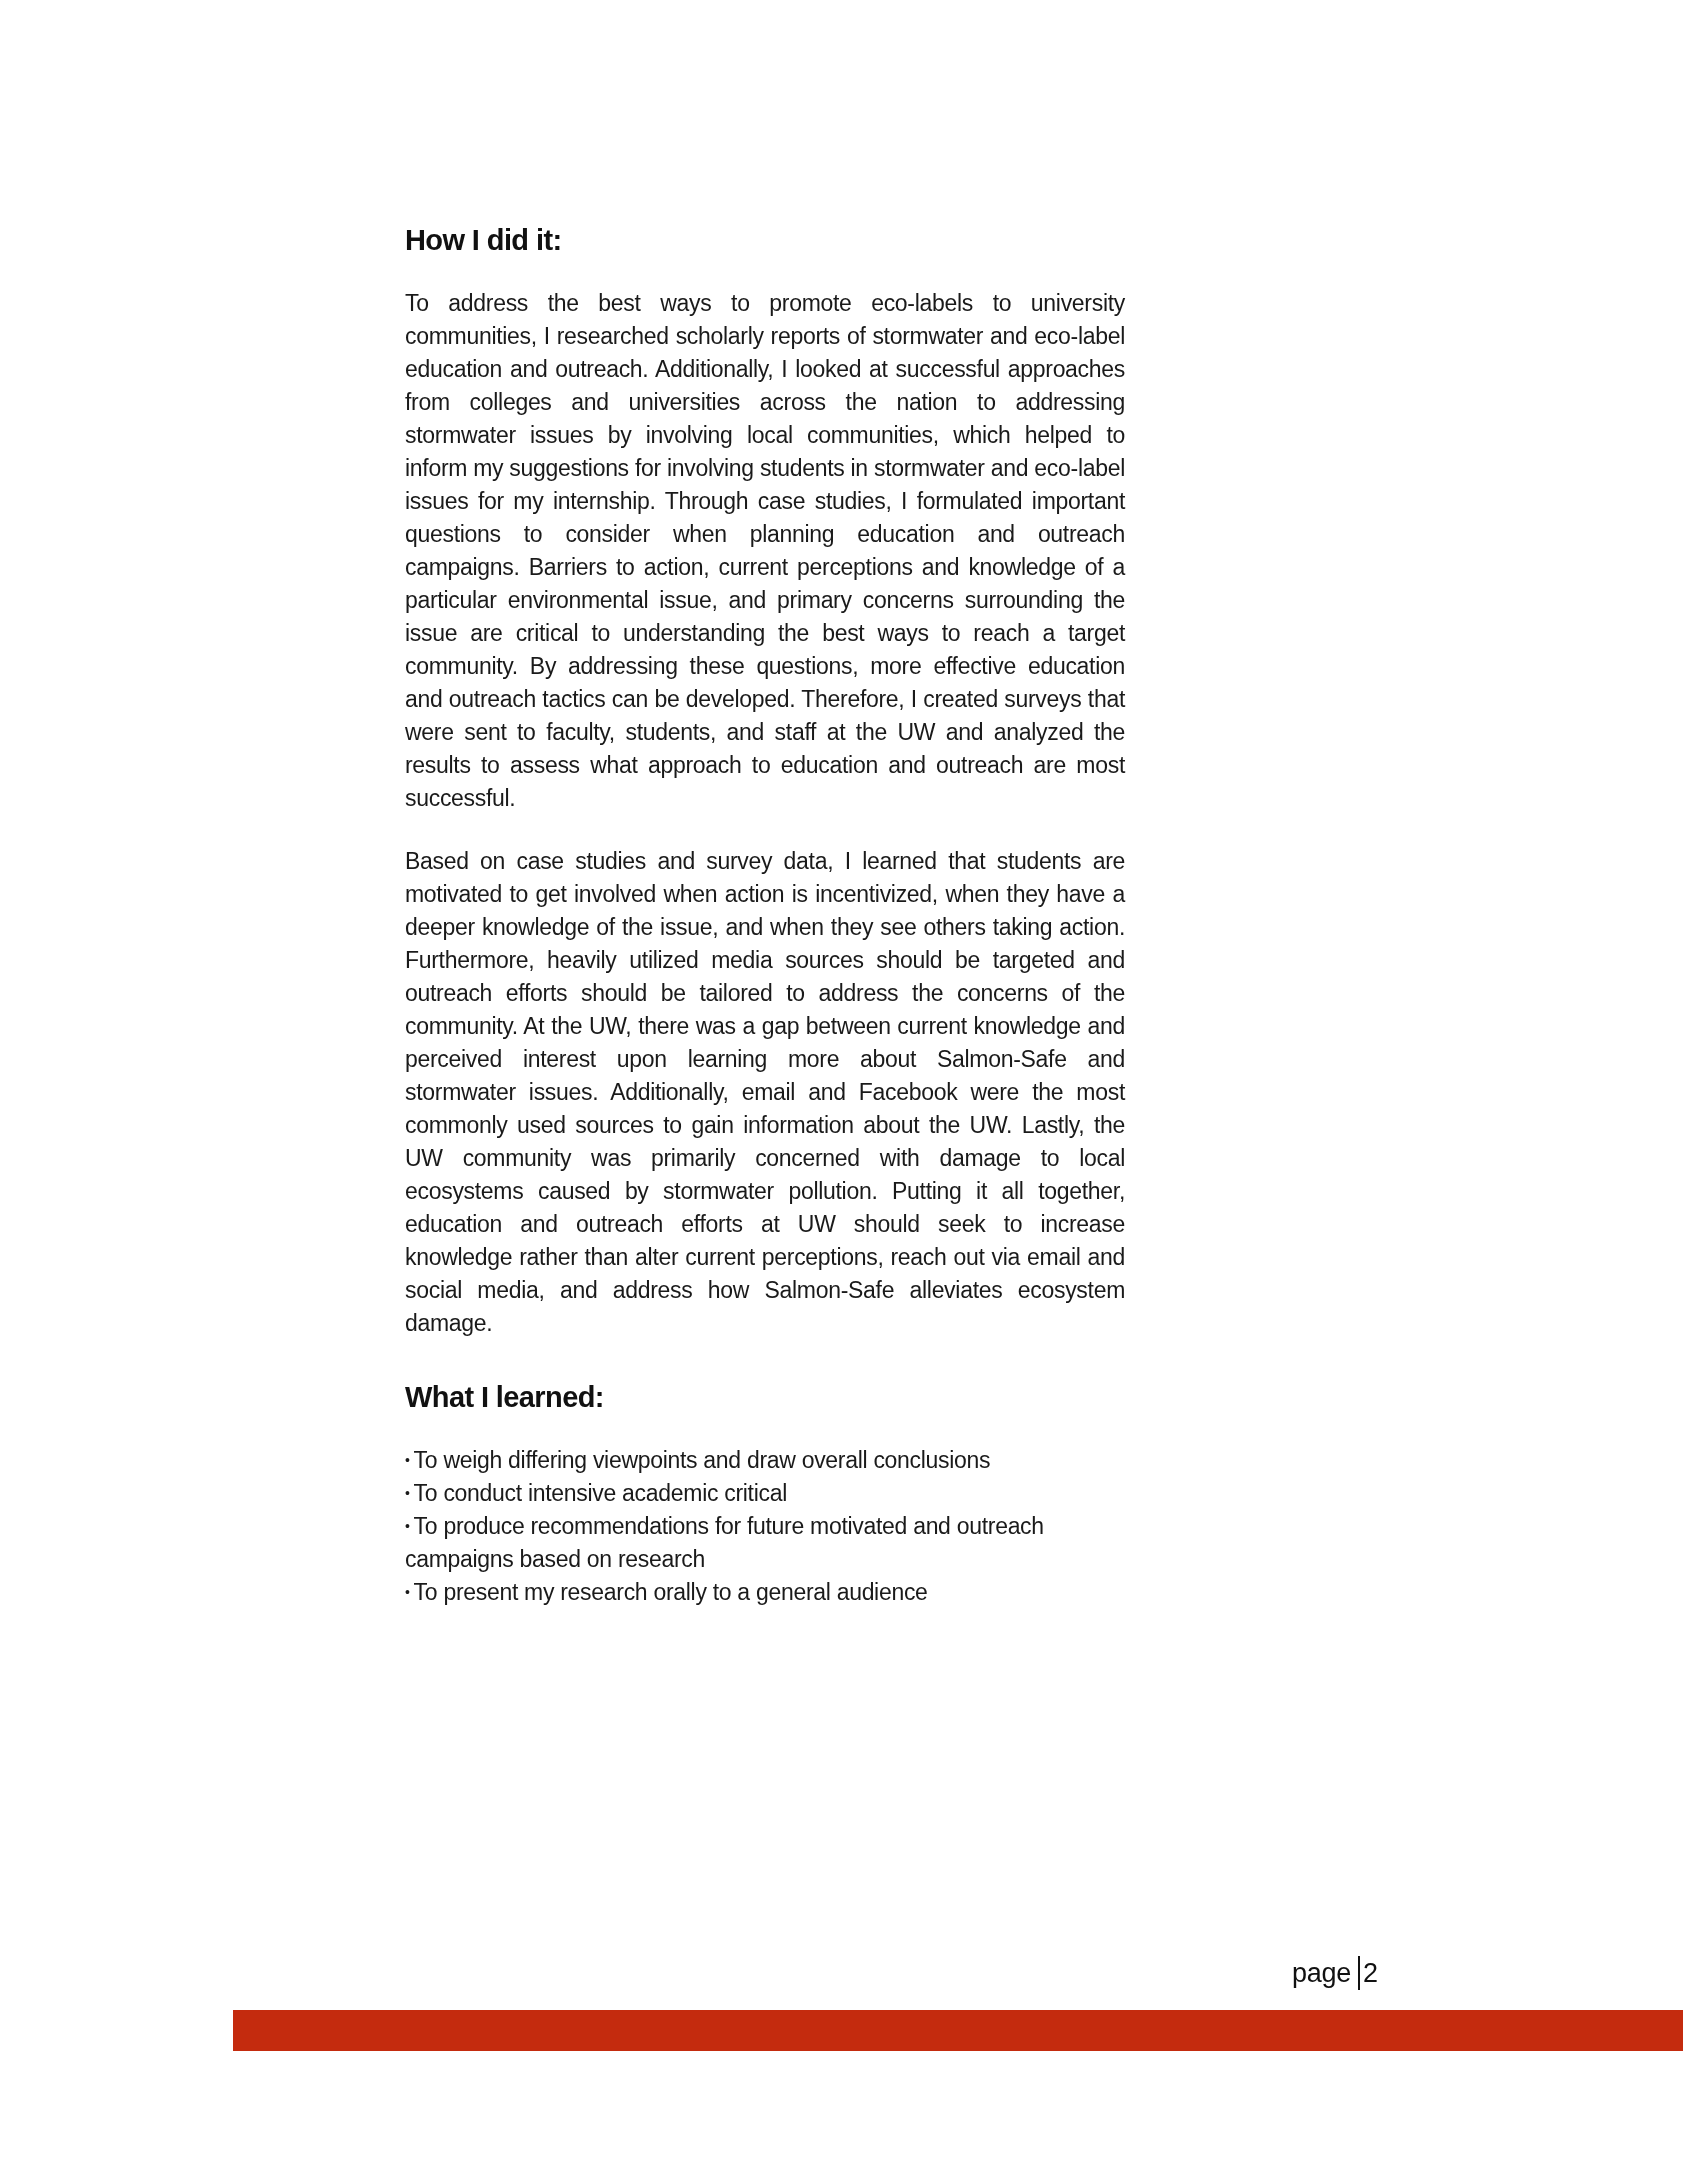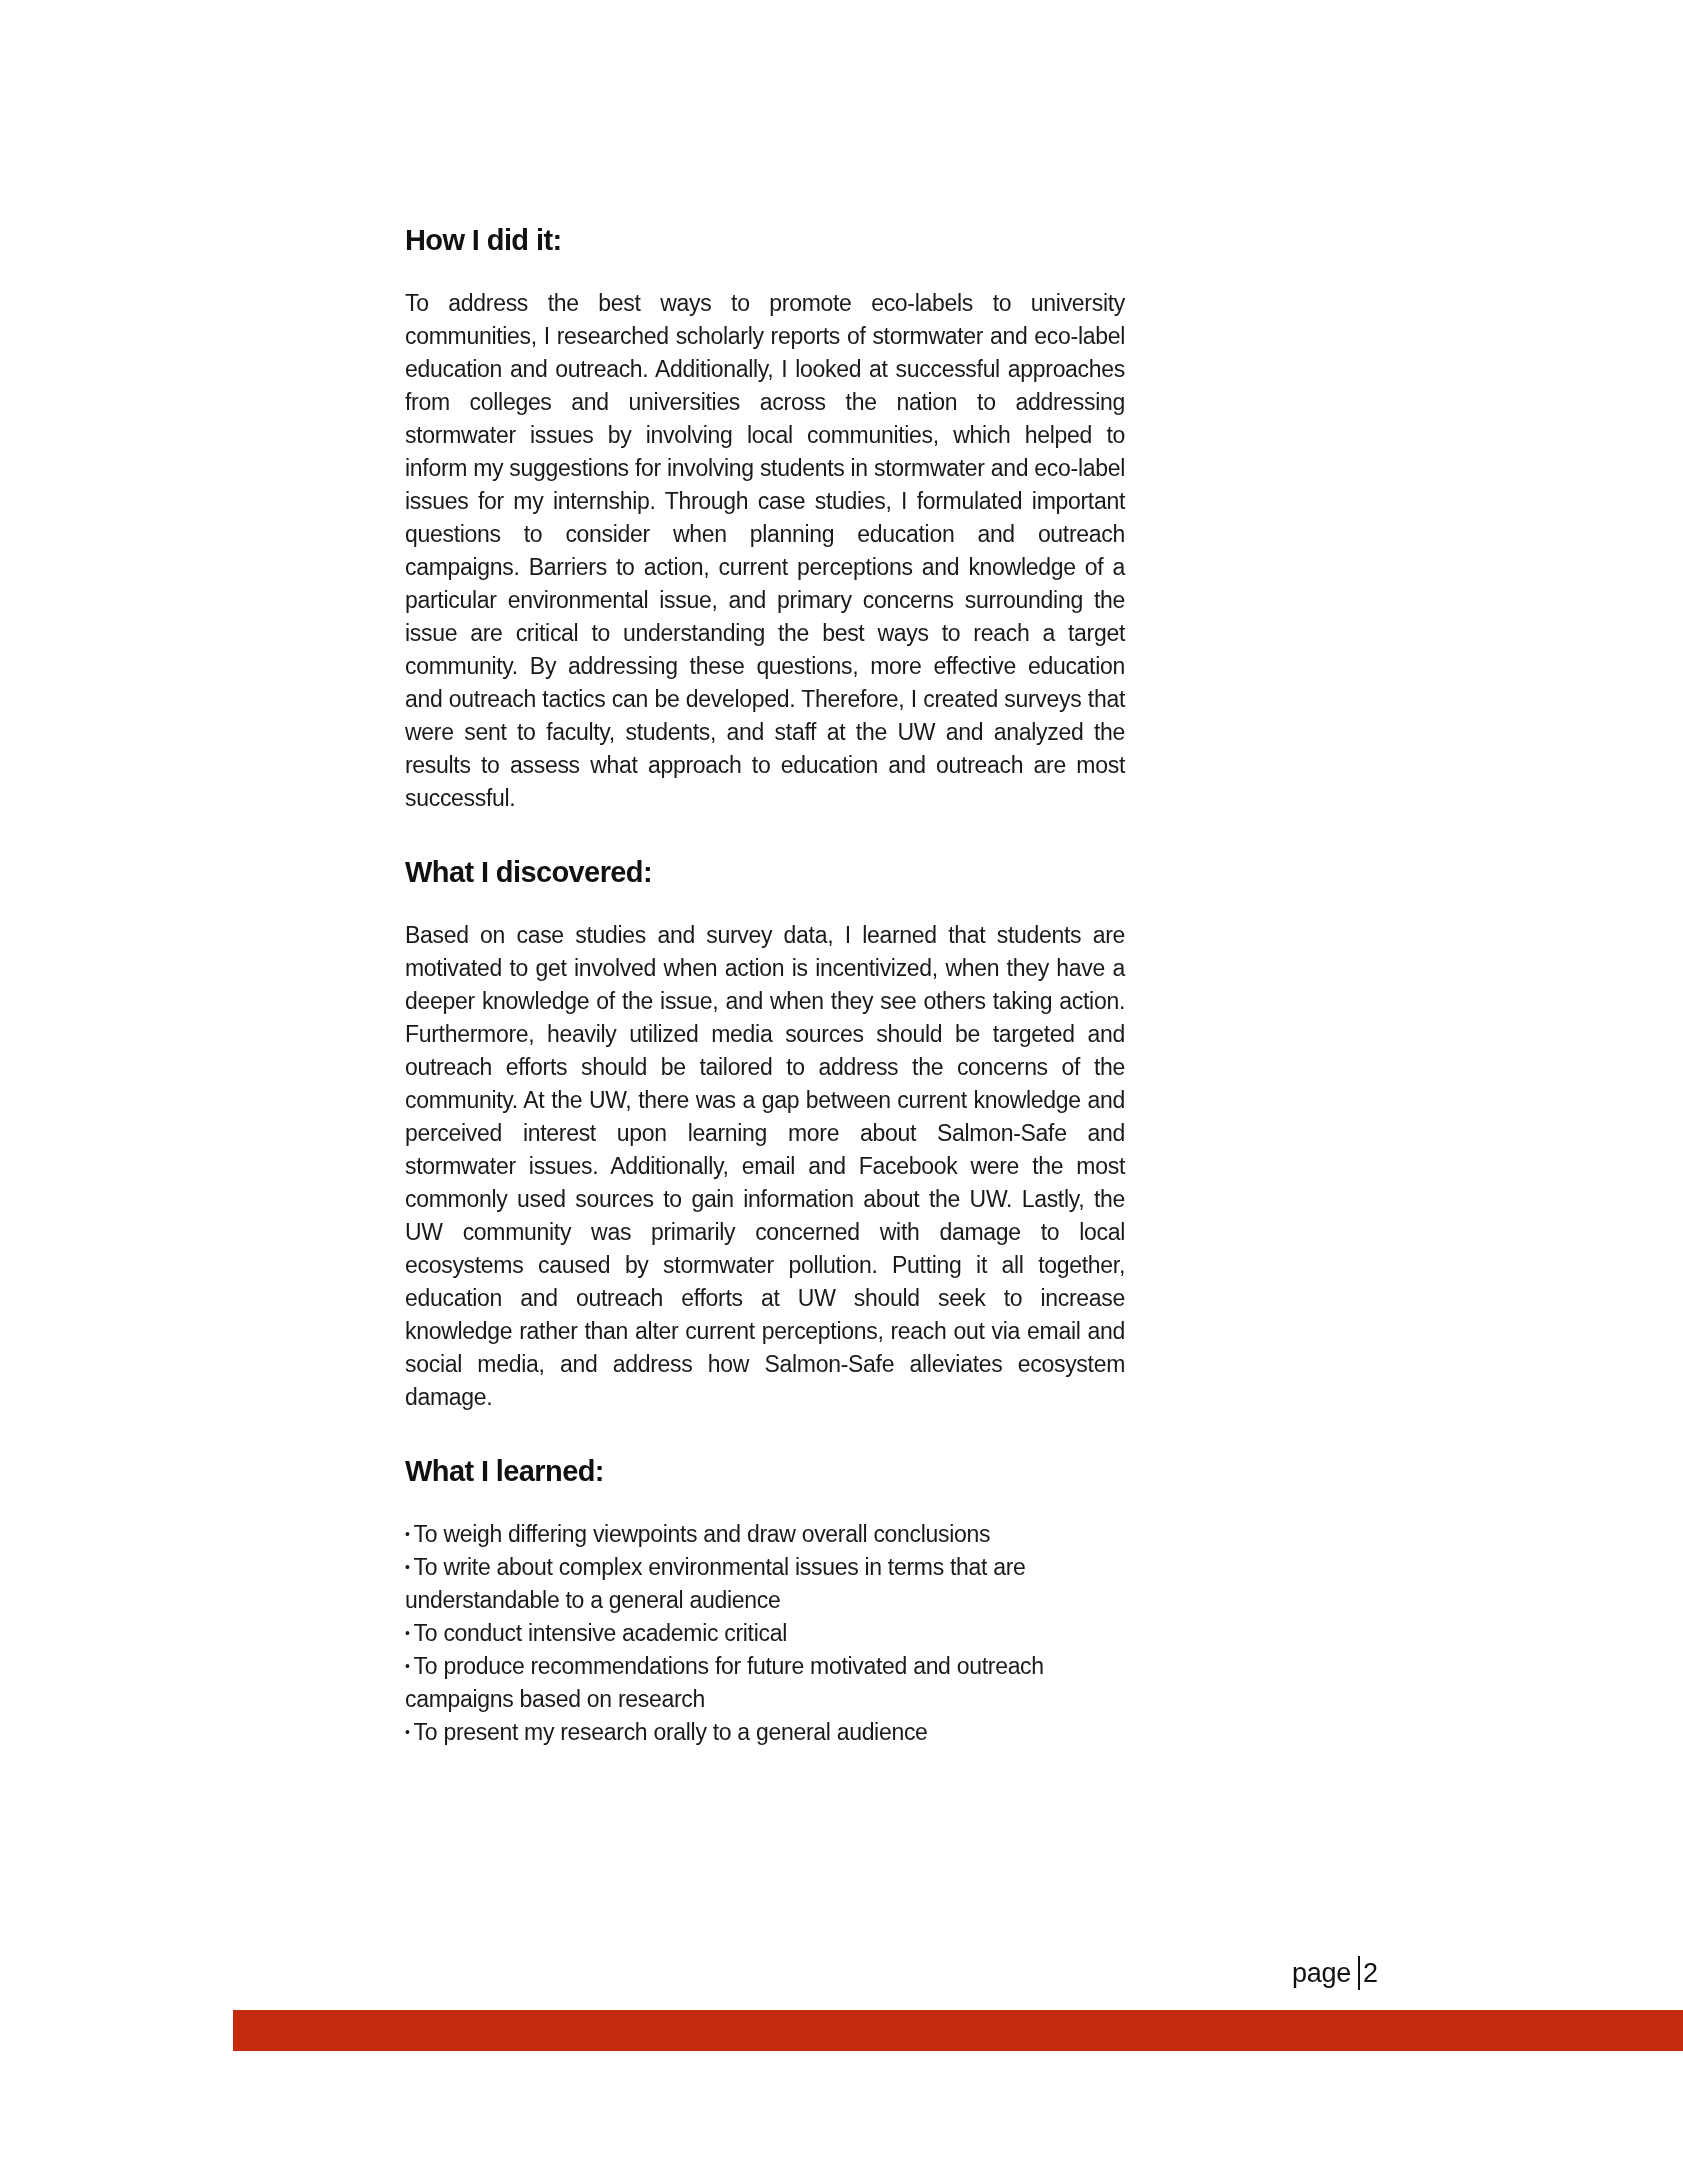--- a/index.html
+++ b/index.html
@@ -18,27 +18,25 @@
     .page-number { position: absolute; left: 1292px; top: 1956px; font-size: 27px; color: #111; letter-spacing: -0.3px; }
     .page-sep { display: inline-block; width: 2px; height: 34px; background: #111; vertical-align: -8px; margin: 0 3px 0 7px; }
   </style>
 </head>
 <body>
 
 <div class="column">
   <h2 class="heading">How I did it:</h2>
   <p class="para">To address the best ways to promote eco-labels to university communities, I researched scholarly reports of stormwater and eco-label education and outreach. Additionally, I looked at successful approaches from colleges and universities across the nation to addressing stormwater issues by involving local communities, which helped to inform my suggestions for involving students in stormwater and eco-label issues for my internship. Through case studies, I formulated important ques­tions to consider when planning education and outreach campaigns. Barriers to action, current perceptions and knowl­edge of a particular environmental issue, and primary concerns surrounding the issue are critical to understanding the best ways to reach a target community. By addressing these ques­tions, more effective education and outreach tactics can be developed. Therefore, I created surveys that were sent to facul­ty, students, and staff at the UW and analyzed the results to assess what approach to education and outreach are most successful.</p>
 
-  <h2 class="heading sec2">What I discovered:</h2>
   <p class="para">Based on case studies and survey data, I learned that students are motivated to get involved when action is incentivized, when they have a deeper knowledge of the issue, and when they see others taking action. Furthermore, heavily utilized media sourc­es should be targeted and outreach efforts should be tailored to address the concerns of the community. At the UW, there was a gap between current knowledge and perceived interest upon learning more about Salmon-Safe and stormwater issues. Additionally, email and Facebook were the most commonly used sources to gain information about the UW. Lastly, the UW community was primarily concerned with damage to local ecosystems caused by stormwater pollution. Putting it all together, education and outreach efforts at UW should seek to increase knowledge rather than alter current perceptions, reach out via email and social media, and address how Salmon-Safe alleviates ecosystem damage.</p>
 
   <h2 class="heading sec3">What I learned:</h2>
   <ul class="list">
     <li><span class="bullet">•</span><span>To weigh differing viewpoints and draw overall conclusions</span></li>
-    <li><span class="bullet">•</span><span>To write about complex environmental issues in terms that are understandable to a general audience</span></li>
     <li><span class="bullet">•</span><span>To conduct intensive academic critical</span></li>
     <li><span class="bullet">•</span><span>To produce recommendations for future motivated and outreach campaigns based on research</span></li>
     <li><span class="bullet">•</span><span>To present my research orally to a general audience</span></li>
   </ul>
 </div>
 
 <div class="footer-bar" style="background: rgb(196, 43, 14);"></div>
 
 <div class="page-number">
   <span>page</span><span class="page-sep"></span><span>2</span>

